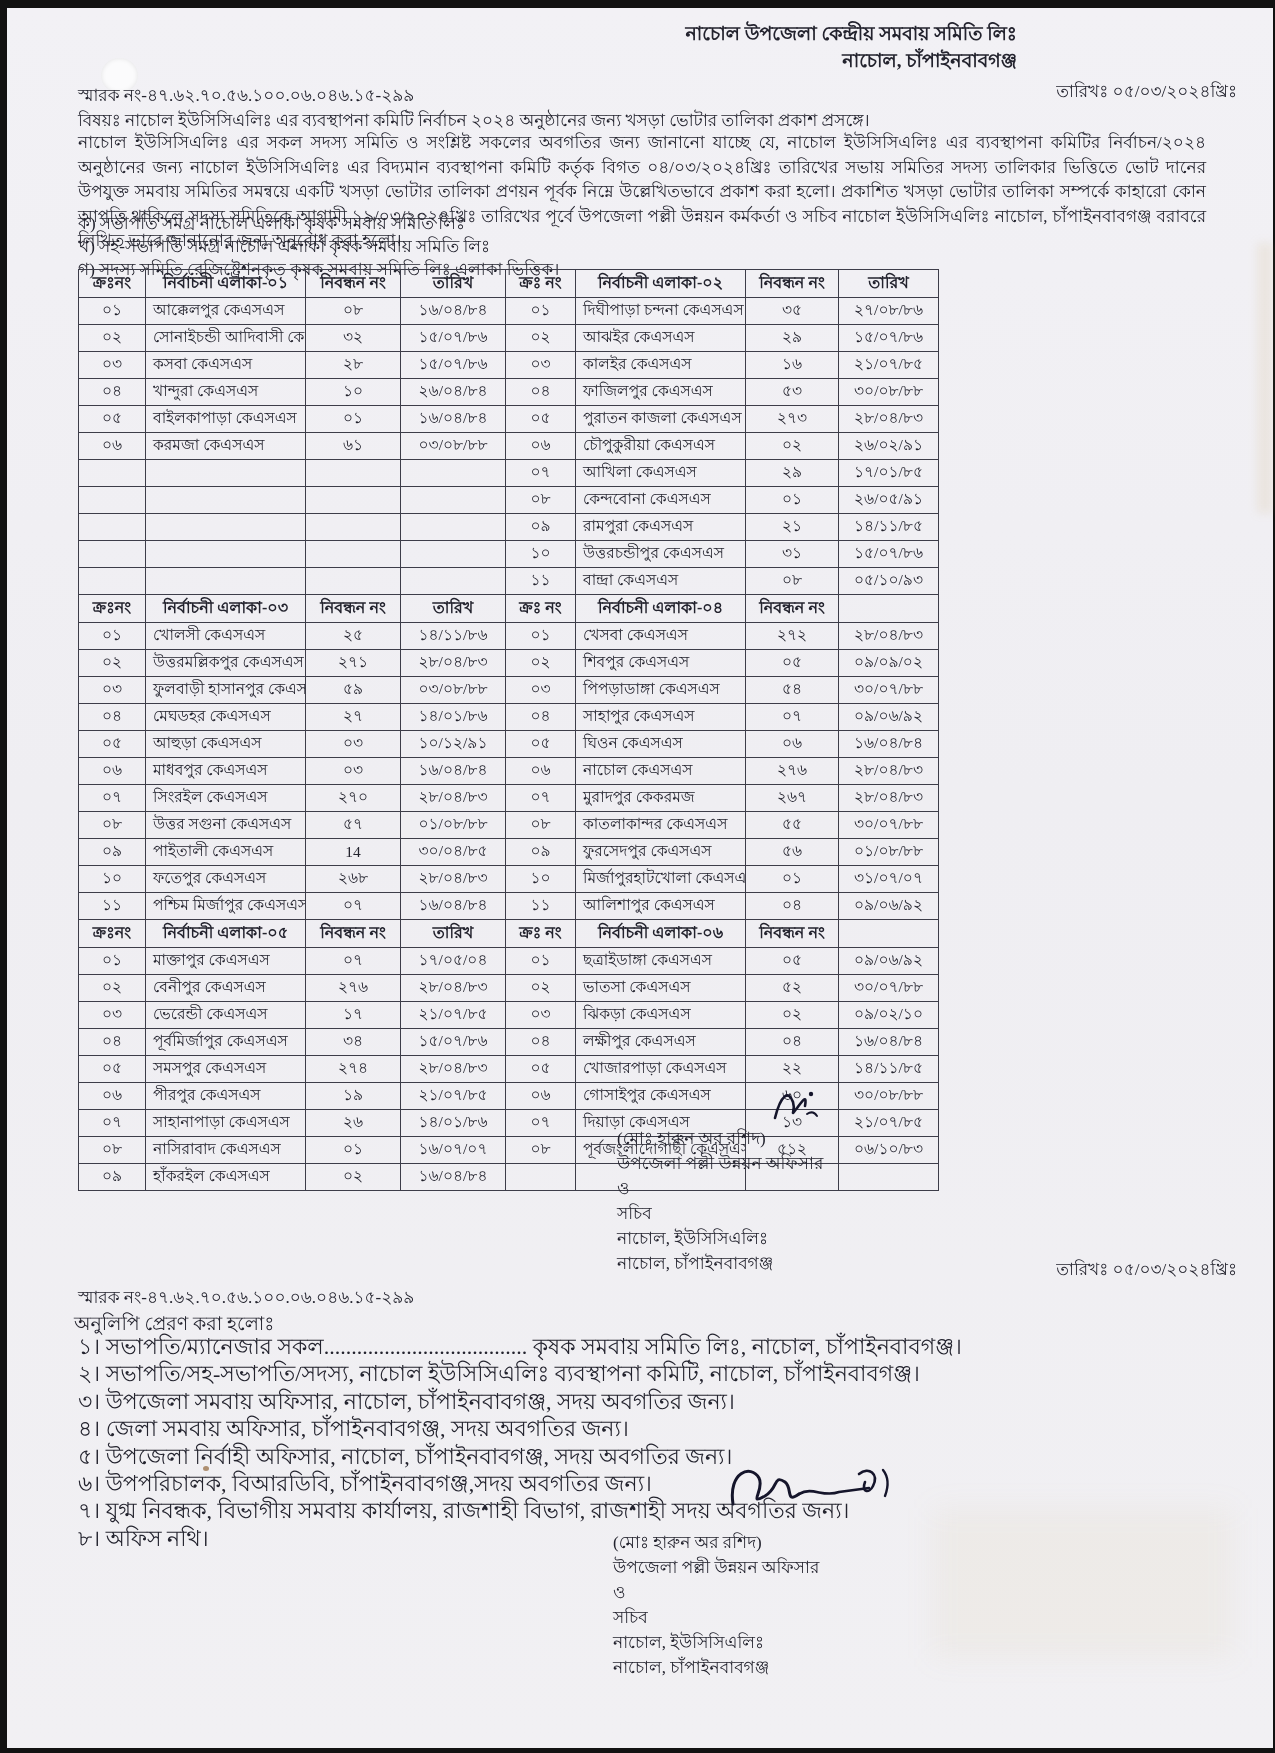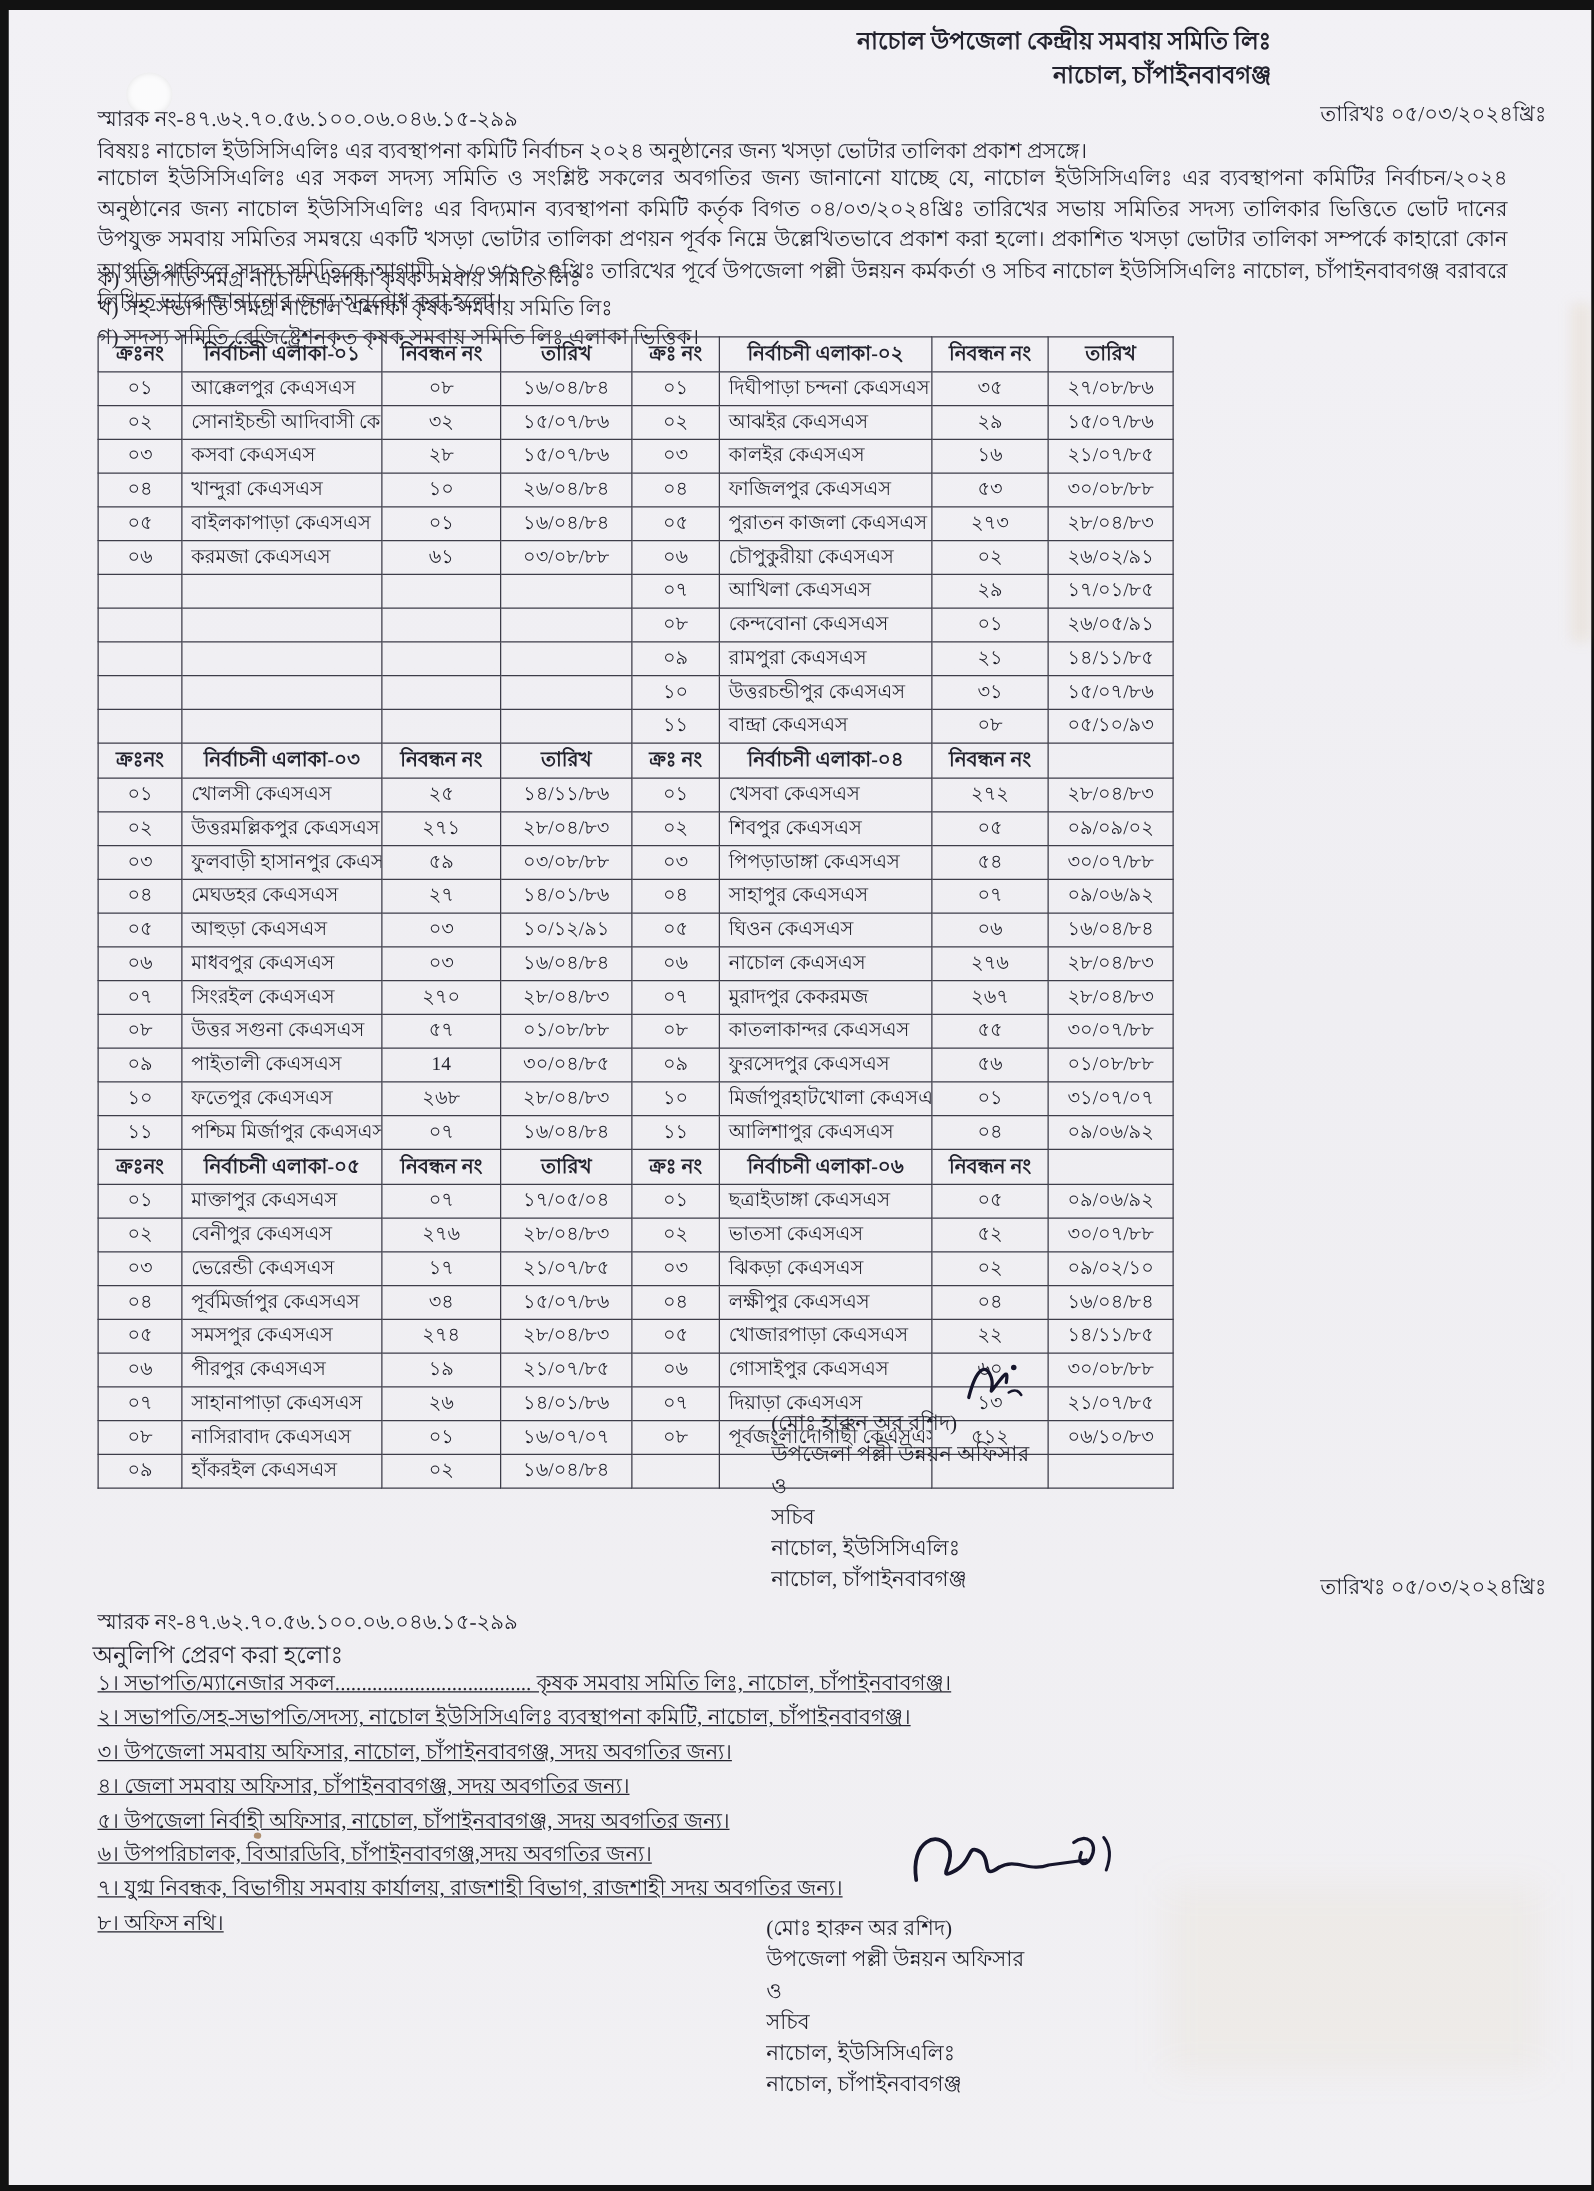--- a/index.html
+++ b/index.html
@@ -35,22 +35,22 @@
   table.voter td.n{text-align:left;padding-left:7px;}
 
   .sig-block{position:absolute;text-align:left;font-size:17px;line-height:25px;}
   .sig-top{left:610px;top:1076px;width:350px;}
   .sig-bottom{left:606px;top:1444px;width:360px;}
   .sig-svg{display:block;margin:0 auto;}
 
   .date-footer{position:absolute;right:36px;top:1248px;font-size:17px;}
   .memo-footer{position:absolute;left:71px;top:1276px;font-size:17px;}
   .copy-heading{position:absolute;left:67px;top:1301px;font-size:19px;}
-  .copies{position:absolute;left:71px;top:1325px;font-size:17px;line-height:27.4px;
-        width:1100px;text-decoration:underline;}
+  .copies{position:absolute;left:71px;top:1325px;font-size:22px;line-height:27.4px;
+        width:1100px;}
 </style>
 </head>
 <body>
 
 <div class="page">
   <div class="paper">
 
     <div class="hole"></div>
     <div class="tint-right"></div>
     <div class="tint-corner"></div>

